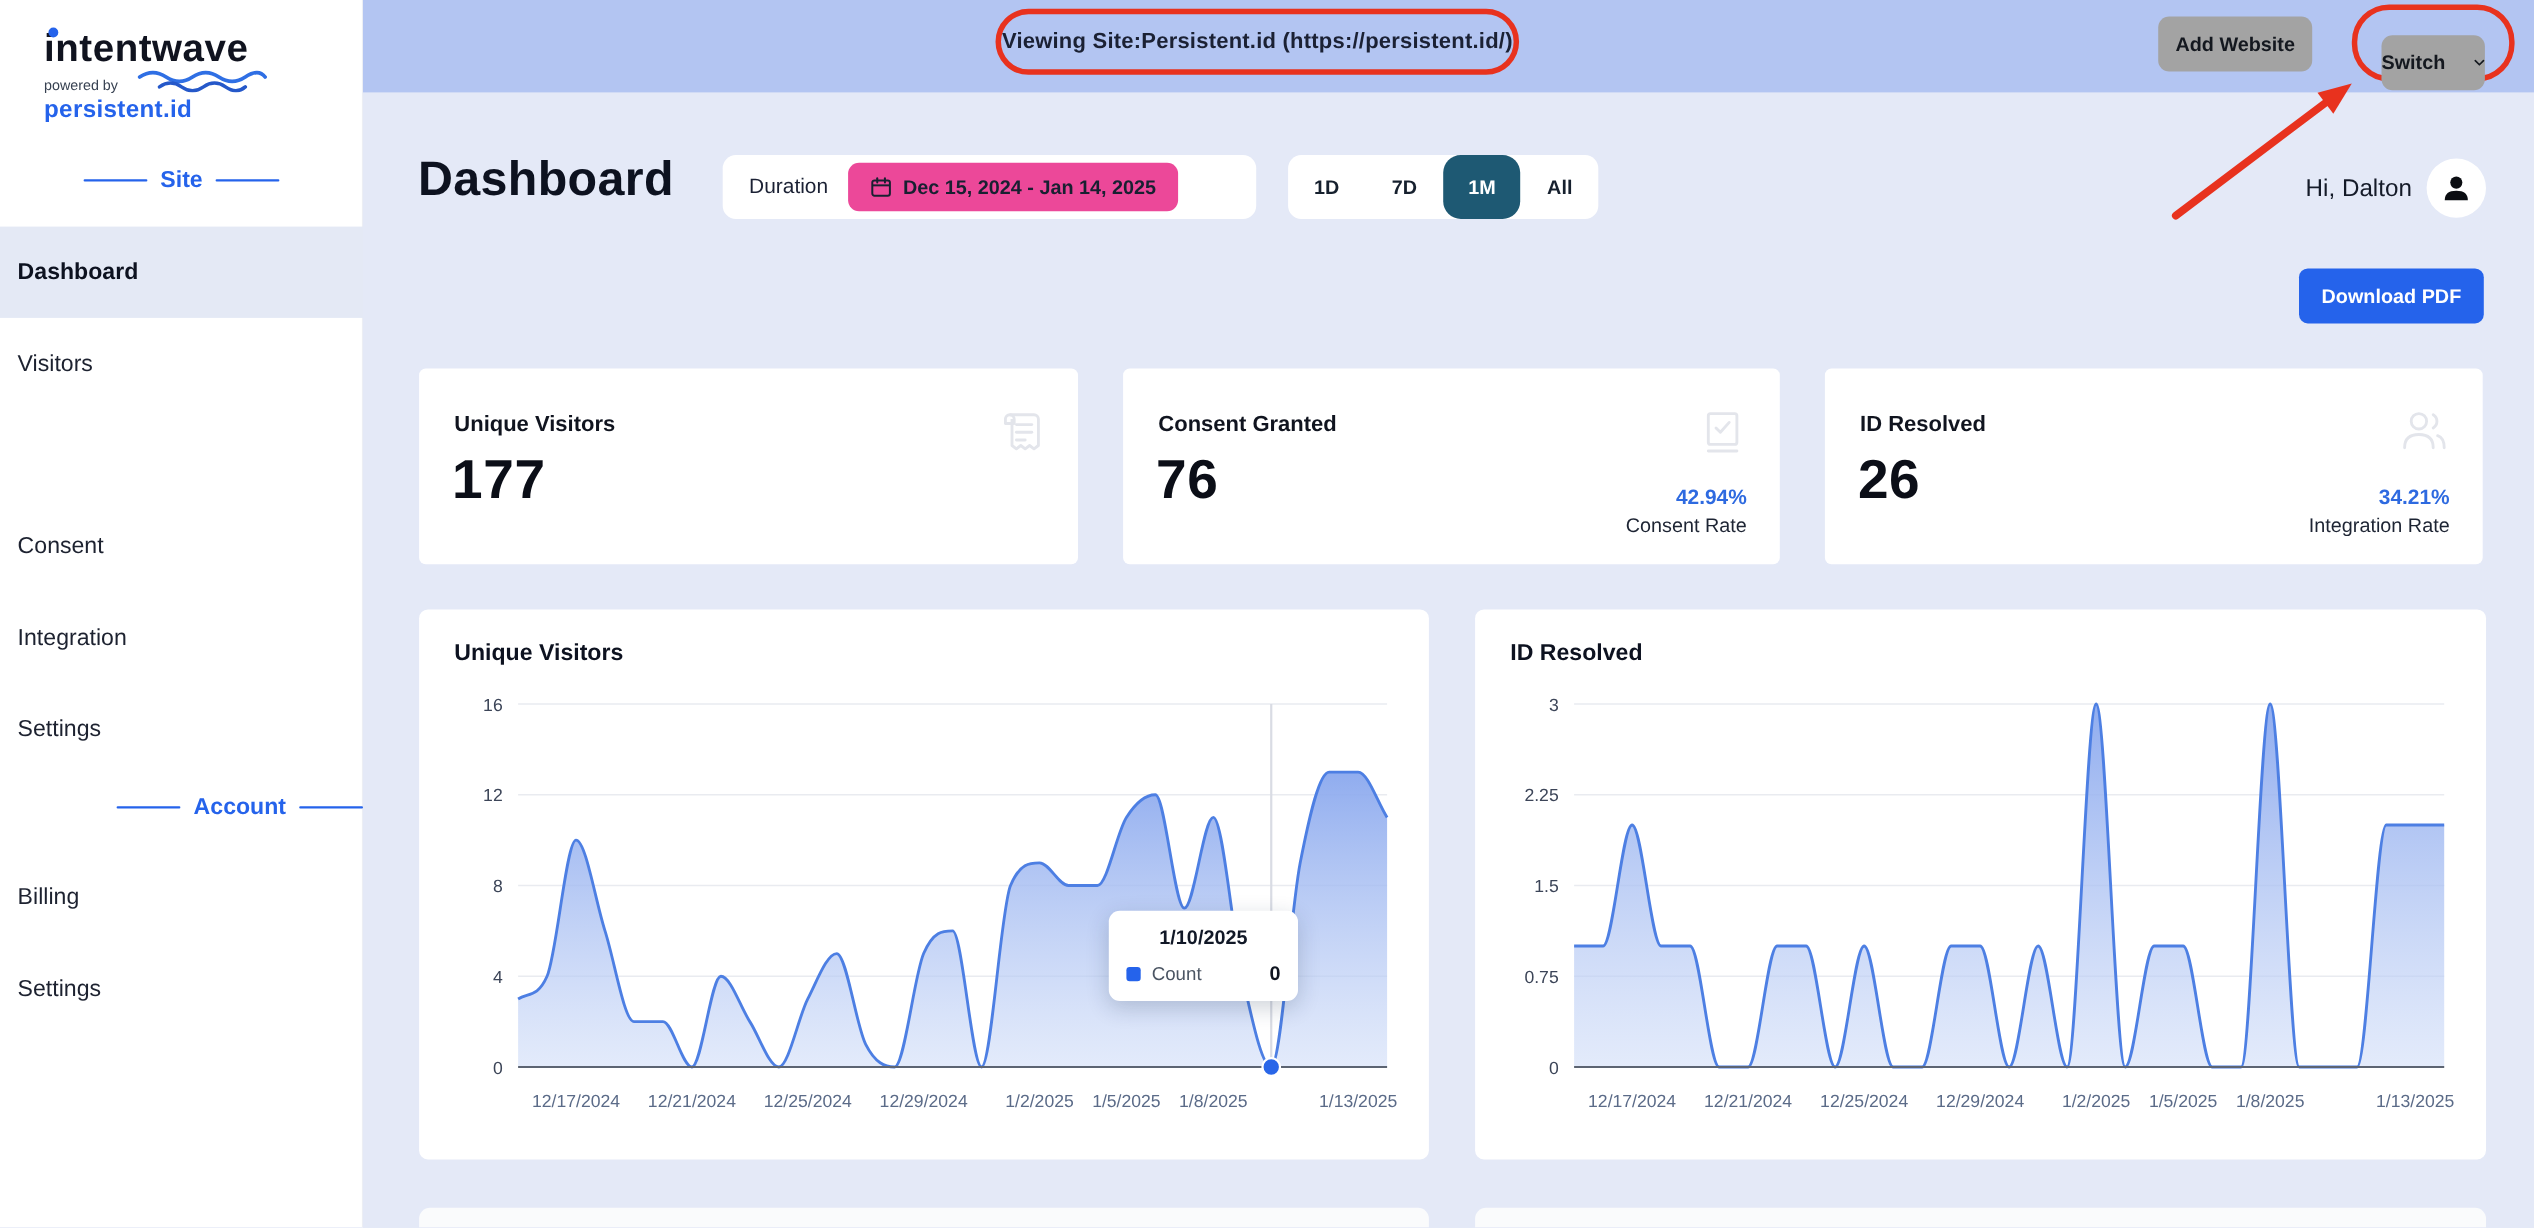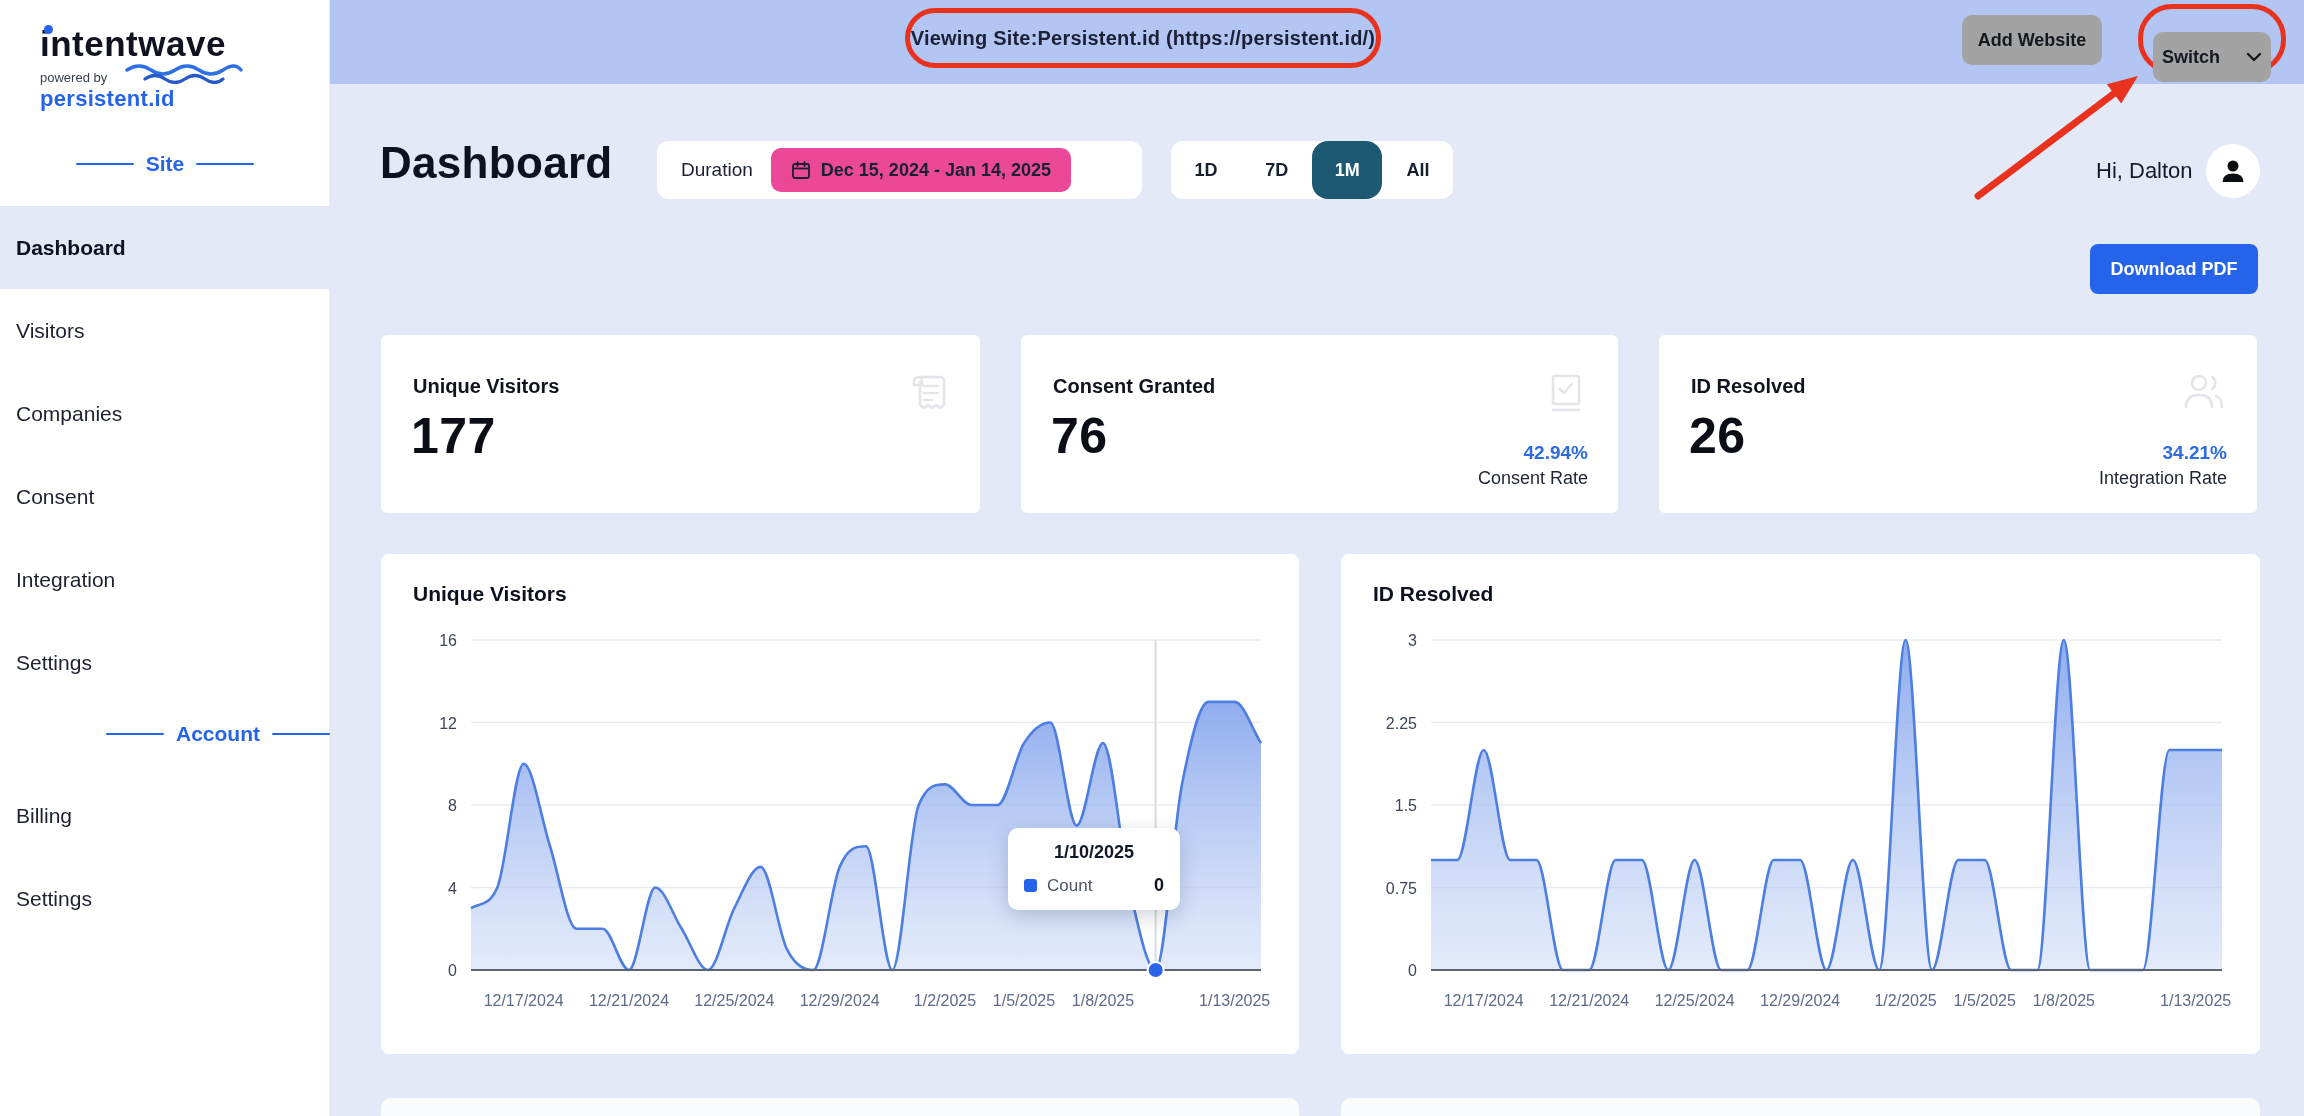--- a/index.html
+++ b/index.html
@@ -22,21 +22,21 @@
     position:absolute; background:#a3a3a3; border:none; border-radius:10px;
     font-family:inherit; font-size:18px; font-weight:700; color:#14181f;
     display:flex; align-items:center; justify-content:center; cursor:pointer;text-align:right;
   }
   .add-website { left:1632px; top:15px; width:140px; height:50px; }
   .switch-annotation {
     position:absolute; left:1808px; top:4px; width:148px; height:70px;
     border:5px solid #e8321e; border-radius:34px;
     display:flex; align-items:center; justify-content:center;
   }
-  .switch-btn { position:static; width:118px; height:50px; gap:26px;margin-top:36px; }
+  .switch-btn { position:static; width:94px; height:50px; gap:26px;margin-top:36px; }
   
   .sidebar { position:absolute; left:0; top:0; width:330px; height:1116px; background:#fff; z-index:3; border-right:1px solid #eceef4; }
   .logo-block { position:absolute; left:40px; top:24px; }
   .logo-text { font-size:35px; font-weight:800; color:#10131f; letter-spacing:.5px; position:relative; }
   .logo-idot { position:absolute; left:4px; top:1px; width:9px; height:9px; border-radius:50%; background:#2563eb; }
   .logo-wave { position:absolute; left:83px; top:38px; }
   .powered-by { font-size:13px; color:#374151; margin-top:6px; }
   .brand-sub { font-size:22px; font-weight:700; color:#2563eb; margin-top:1px; letter-spacing:.3px; }
   .section-header {
     position:absolute; left:0; width:330px; display:flex; align-items:center; justify-content:center; gap:12px;
@@ -143,23 +143,20 @@
     <span class="rule"></span>
     <span>Site</span>
     <span class="rule"></span>
   </div>
 
   <div class="nav-item active" style="top:206px;">
       <span>Dashboard</span>
     </div>
   <div class="nav-item" style="top:289px;">
       <span>Visitors</span>
-    </div>
-  <div class="nav-item" style="top:372px;">
-      <span>Companies</span>
     </div>
   <div class="nav-item" style="top:455px;">
       <span>Consent</span>
     </div>
   <div class="nav-item" style="top:538px;">
       <span>Integration</span>
     </div>
   <div class="nav-item" style="top:621px;">
       <span>Settings</span>
     </div>

